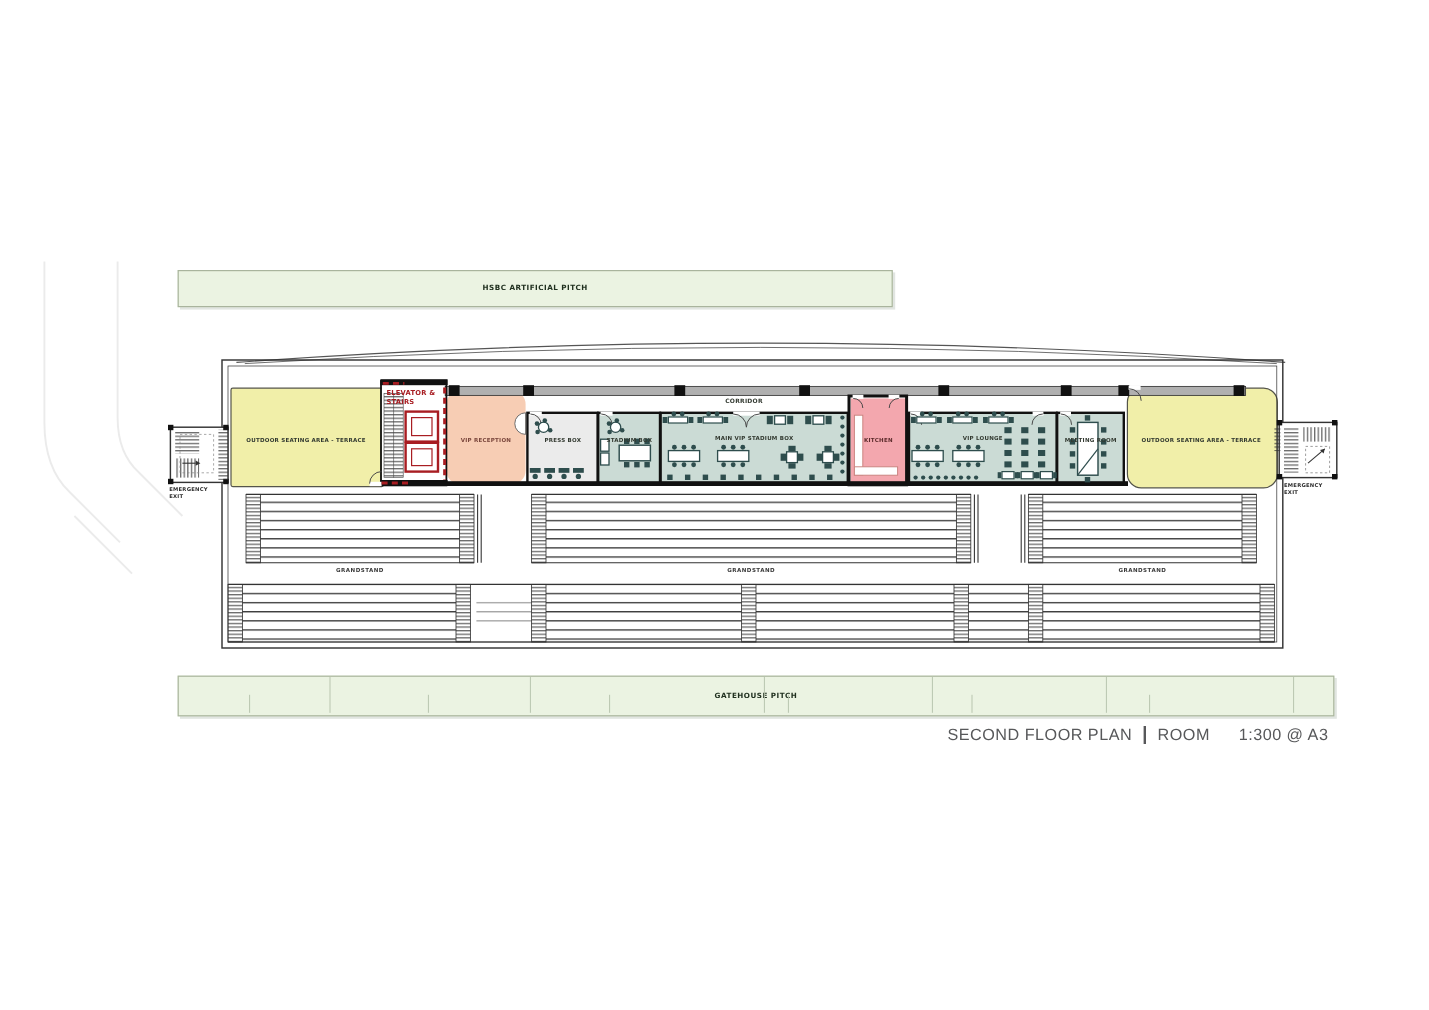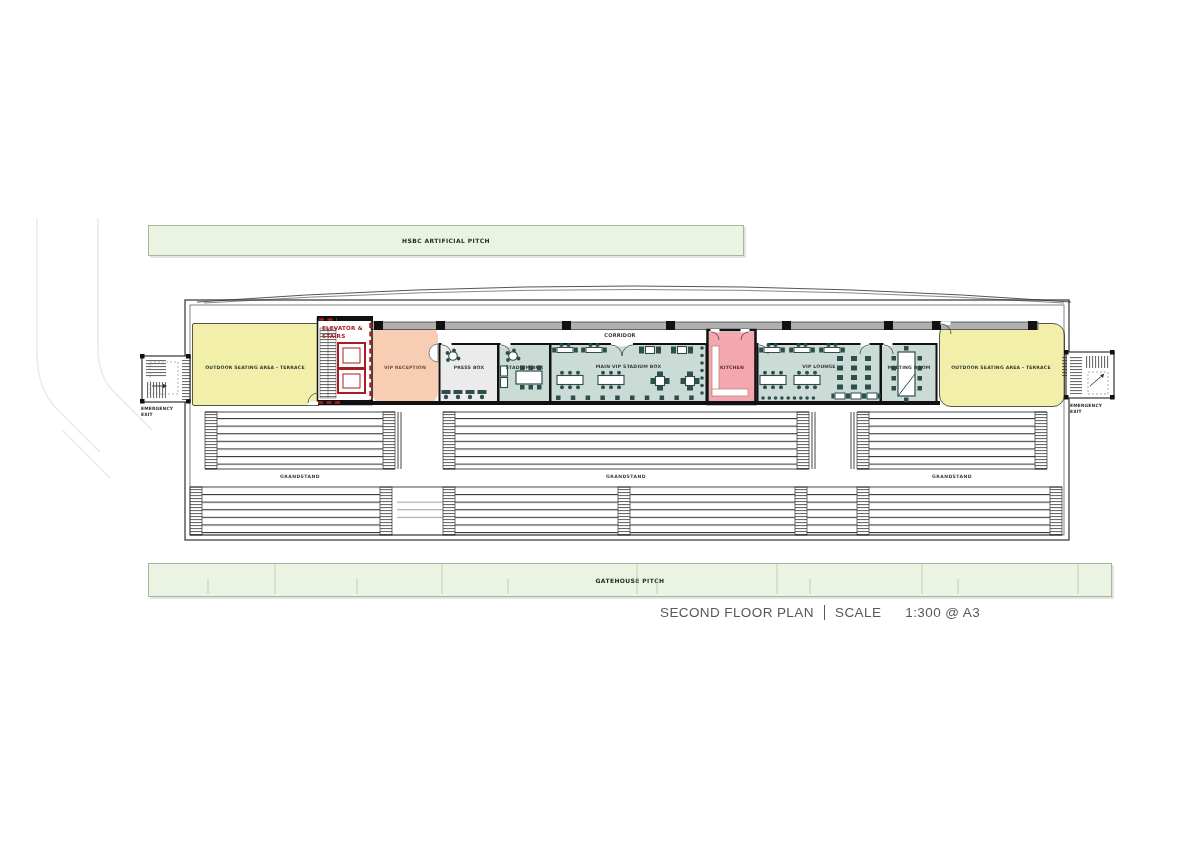--- a/index.html
+++ b/index.html
@@ -12,21 +12,21 @@
   svg.lines{position:absolute;left:0;top:0;pointer-events:none;}
   .lbl{position:absolute;font-weight:bold;color:#333a31;text-align:center;line-height:1.3;letter-spacing:.2px;}
   .r5{font-size:4.6px;}
   .r55{font-size:5px;}
   .red{color:#a81d22;font-size:5.6px;line-height:1.35;}
   .klabel{color:#5c2b2b;}
   .exitlbl{position:absolute;font-weight:bold;font-size:4.4px;line-height:1.35;color:#2e2e2e;
            text-align:left;letter-spacing:.2px;}
   .gslbl{position:absolute;font-weight:bold;font-size:4.6px;color:#3a3a3a;text-align:center;letter-spacing:.4px;}
   .titleblock{position:absolute;left:660px;top:605px;width:447px;display:flex;align-items:center;
-              justify-content:flex-start;gap:10px;color:#57585a;
+              justify-content:flex-end;gap:10px;color:#57585a;
               font-family:"Liberation Sans",sans-serif;font-size:13.5px;letter-spacing:.4px;}
   .tsep{width:1.2px;height:15px;background:#57585a;}
   .tscaleval{margin-left:14px;}
 </style>
 </head>
 <body>
 
 <div class="canvas">
 
   <div class="pitchbar" style="left:148px;top:225px;width:594px;height:29px;">
@@ -392,17 +392,17 @@
   <div class="exitlbl" style="left:141px;top:406px;width:34px;">EMERGENCY EXIT</div>
   <div class="exitlbl" style="left:1070px;top:403px;width:34px;">EMERGENCY EXIT</div>
 
   <div class="gslbl" style="left:250px;top:474px;width:100px;">GRANDSTAND</div>
   <div class="gslbl" style="left:576px;top:474px;width:100px;">GRANDSTAND</div>
   <div class="gslbl" style="left:902px;top:474px;width:100px;">GRANDSTAND</div>
 
   <div class="titleblock">
     <span>SECOND FLOOR PLAN</span>
     <span class="tsep"></span>
-    <span>SCALE</span>
+    <span>ROOM</span>
     <span class="tscaleval">1:300 @ A3</span>
   </div>
 
 </div>
 
 </body></html>

